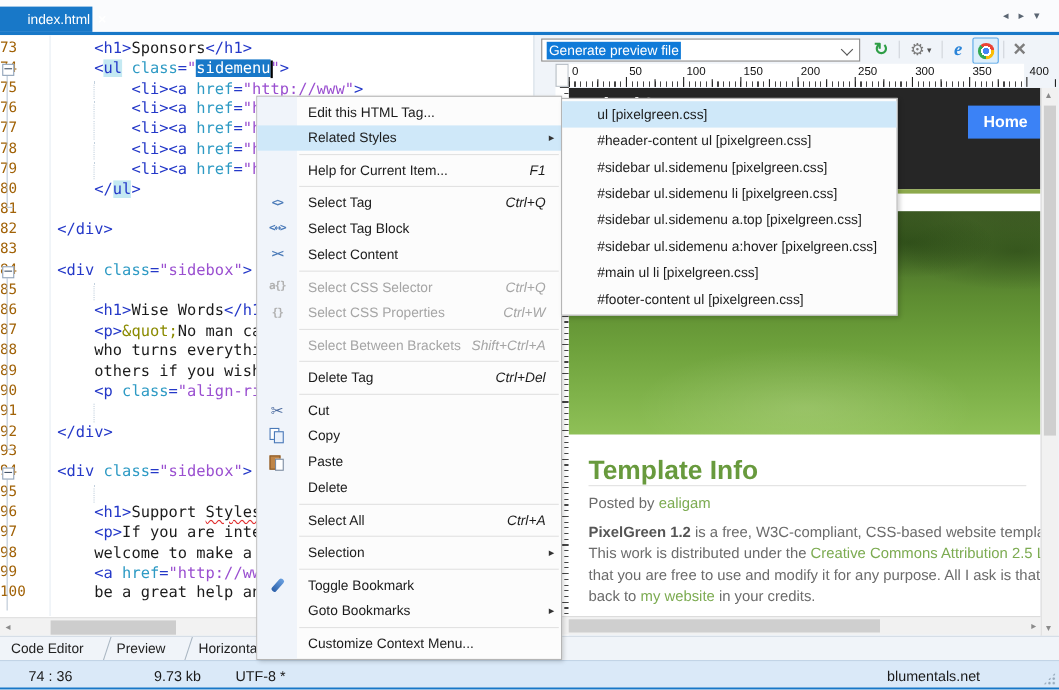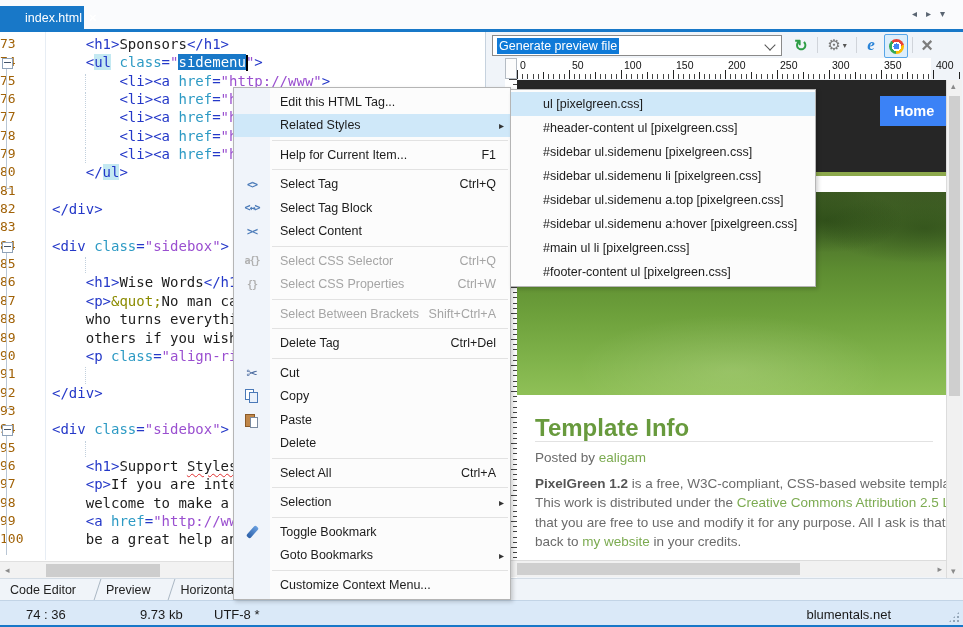--- a/index.html
+++ b/index.html
@@ -90,21 +90,21 @@
   .phs .thumb{position:absolute;left:20px;top:2px;width:283px;height:12px;background:#cfcfcf;}
   
   .ctxmenu{position:absolute;left:233px;top:68px;width:278px;background:#fcfcfc;border:1px solid #b5b5b5;
            box-shadow:2px 2px 4px rgba(0,0,0,.18);z-index:50;padding:2px 0;box-sizing:border-box;margin-top:19px;}
   .ctxmenu::before{content:"";position:absolute;left:0;top:0;bottom:0;width:36px;background:#f0f4fa;}
   .mrow{position:relative;height:23.5px;display:flex;align-items:center;font-size:12.5px;color:#1c1c1c;cursor:default;}
   .mrow.hl{background:#cfe8f9;}
   .mrow.dis{color:#a5a5a5;}
   .micon{position:absolute;left:0;width:36px;display:flex;align-items:center;justify-content:center;}
   .mlabel{margin-left:46px;white-space:nowrap;}
-  .mshort{position:absolute;right:14px;white-space:nowrap;}
+  .mshort{position:absolute;right:14px;white-space:nowrap;font-style:italic;}
   .marrow{position:absolute;right:6px;font-size:10px;color:#333;}
   .msep{height:1px;background:#e2e2e2;margin:2.5px 2px 2.5px 38px;}
   .gly-blue{font:bold 10px "DejaVu Sans Mono",monospace;color:#4a7ab8;letter-spacing:-1px;}
   .gly-gray{font:bold 10px "DejaVu Sans Mono",monospace;color:#b0b0b0;letter-spacing:-1px;}
   .gly-cut{color:#4a6a9f;font-size:14px;}
   .ic-copy{position:relative;width:14px;height:14px;}
   .ic-copy::before,.ic-copy::after{content:"";position:absolute;width:7px;height:9px;background:#fff;border:1px solid #4a79b8;}
   .ic-copy::before{left:0;top:0;} .ic-copy::after{left:4px;top:3px;background:#eaf1fb;}
   .ic-paste{position:relative;width:14px;height:14px;}
   .ic-paste::before{content:"";position:absolute;left:0;top:1px;width:8px;height:11px;background:#c08648;border:1px solid #8a5a28;}

